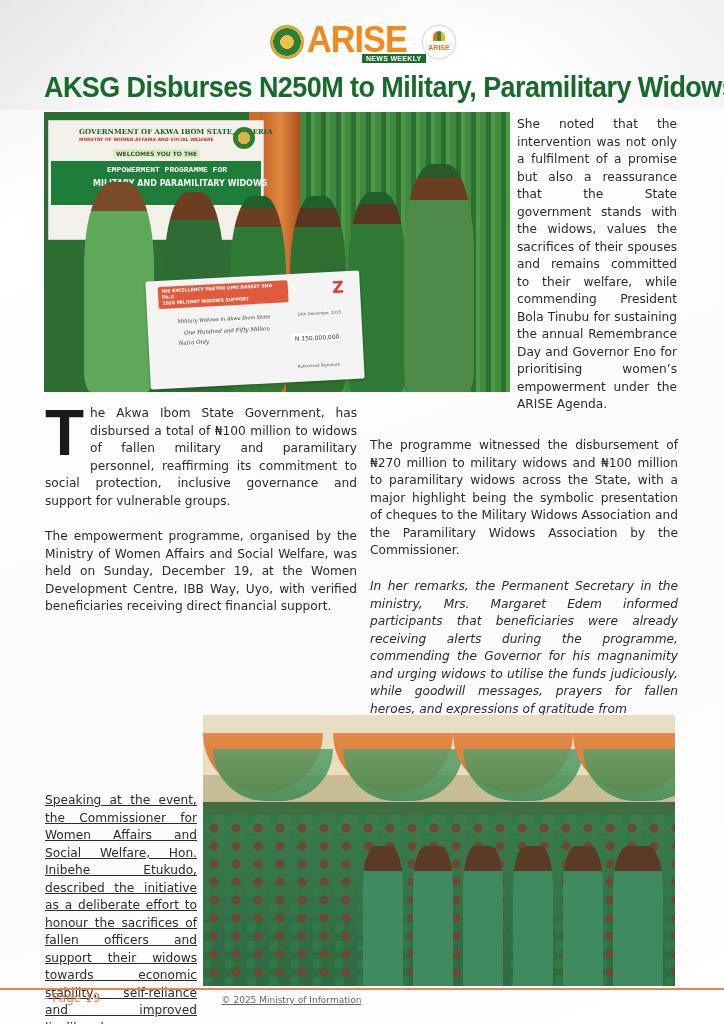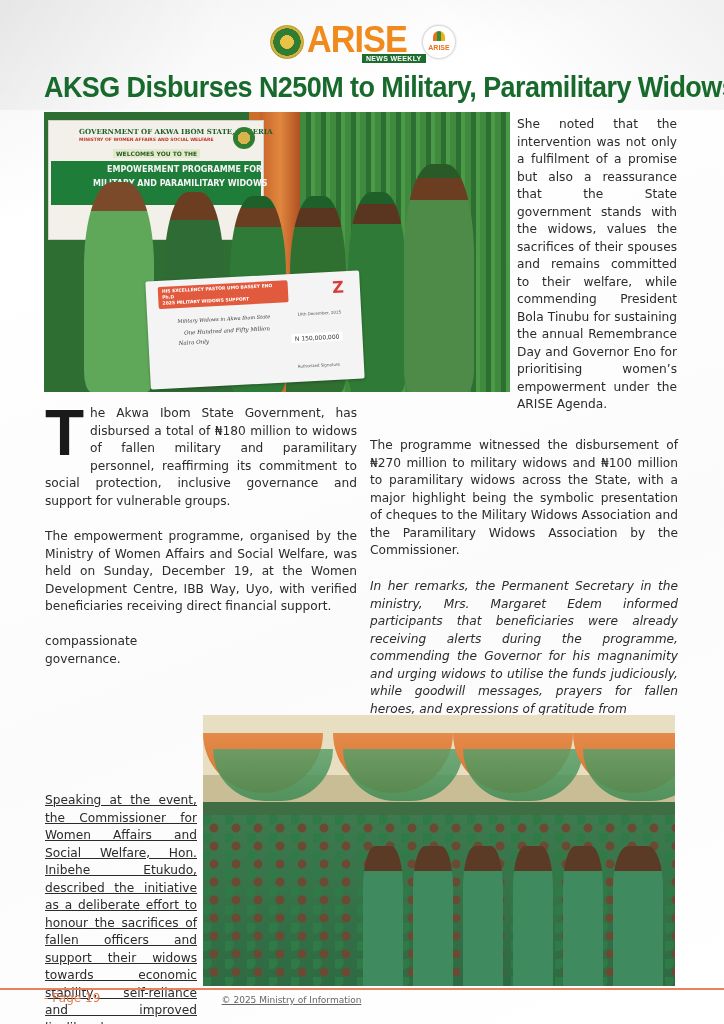--- a/index.html
+++ b/index.html
@@ -41,21 +41,21 @@
   .photo { position:absolute; overflow:hidden; }
   .photo1 { left:44px; top:112px; width:466px; height:280px;
     background:
       linear-gradient(90deg, rgba(0,0,0,0) 0 44%, rgba(220,110,40,0.9) 44% 52%, rgba(46,110,50,0.9) 52% 100%),
       #2e6e32; }
   .banner { position:absolute; left:4px; top:8px; width:214px; height:118px; background:#f3f0ea; border:1px solid #cfcfcf; }
   .banner .line1 { position:absolute; left:30px; top:6px; font-family:"DejaVu Serif", serif; font-size:7px; font-weight:bold; color:#1f5f2a; white-space:nowrap; }
   .banner .line2 { position:absolute; left:30px; top:16px; font-size:4.5px; color:#c0392b; font-weight:bold; white-space:nowrap; }
   .banner .line3 { position:absolute; left:64px; top:28px; font-size:6px; font-weight:bold; color:#1f5f2a; background:#e6e9c9; padding:1px 3px; white-space:nowrap; }
   .banner .green { position:absolute; left:2px; right:2px; top:40px; height:44px; background:#1f7d3a; }
-  .banner .line4 { position:absolute; left:58px; top:44px; font-size:8px; font-weight:bold; color:#f5f5f5; white-space:nowrap; }
+  .banner .line4 { position:absolute; left:58px; top:44px; font-size:8px; font-weight:bold; color:#f5f5f5; white-space:nowrap;font-family:Liberation Mono, monospace; }
   .banner .line5 { position:absolute; left:44px; top:58px; font-size:8px; font-weight:bold; color:#f5f5f5; white-space:nowrap; }
   .banner .seal2 { position:absolute; right:8px; top:6px; width:22px; height:22px; border-radius:50%; background:radial-gradient(circle,#d9b44a 0 40%,#2f7d32 41%); }
   .curtain-orange { position:absolute; left:216px; top:0; width:40px; height:200px; background:linear-gradient(90deg,#c8612a,#e0883e,#b04f22); }
   .curtain-green { position:absolute; left:256px; top:0; width:210px; height:280px;
     background:repeating-linear-gradient(90deg,#3f8a3e 0 6px,#2d6f30 6px 11px,#4a9a48 11px 15px); }
   .person { position:absolute; border-radius:40% 40% 10% 10%; }
   .p1 { left:40px; top:70px; width:70px; height:210px; background:linear-gradient(#7a4a2a 0 14%, #5fa85a 14%); }
   .p2 { left:120px; top:80px; width:60px; height:200px; background:linear-gradient(#6b3e22 0 14%, #2f6b34 14%); }
   .p3 { left:186px; top:84px; width:56px; height:196px; background:linear-gradient(#1f5f2a 0 6%, #6b3e22 6% 16%, #2f7a36 16%); }
   .p4 { left:246px; top:84px; width:56px; height:196px; background:linear-gradient(#1f5f2a 0 6%, #5a3520 6% 16%, #2f6f30 16%); }
@@ -151,29 +151,28 @@
     <div class="sig">Authorized Signature</div>
   </div>
 </div>
 
 <div class="col right-top">
   <p>She noted that the intervention was not only a fulfilment of a promise but also a reassurance that the State government stands with the widows, values the sacrifices of their spouses and remains committed to their welfare, while commending President Bola Tinubu for sustaining the annual Remembrance Day and Governor Eno for prioritising women’s empowerment under the ARISE Agenda.</p>
 </div>
 
 <div class="col left1">
   <span class="dropcap">T</span>
-  <span>he Akwa Ibom State Government, has disbursed a total of ₦180 million to widows of fallen military and paramilitary personnel, reaffirming its commitment to social protection, inclusive governance and support for vulnerable groups.</span>
+  <span>he Akwa Ibom State Government, has disbursed a total of ₦100 million to widows of fallen military and paramilitary personnel, reaffirming its commitment to social protection, inclusive governance and support for vulnerable groups.</span>
 </div>
 
 <div class="col left2">
   <p>The empowerment programme, organised by the Ministry of Women Affairs and Social Welfare, was held on Sunday, December 19, at the Women Development Centre, IBB Way, Uyo, with verified beneficiaries receiving direct financial support.</p>
 </div>
 
 <div class="col left3">
-  <span class="tail">compassionate governance.</span>
 </div>
 
 <div class="col left4">
   <p>Speaking at the event, the Commissioner for Women Affairs and Social Welfare, Hon. Inibehe Etukudo, described the initiative as a deliberate effort to honour the sacrifices of fallen officers and support their widows towards economic stability, self-reliance and improved livelihoods.</p>
 </div>
 
 <div class="col right1">
   <p>The programme witnessed the disbursement of ₦270 million to military widows and ₦100 million to paramilitary widows across the State, with a major highlight being the symbolic presentation of cheques to the Military Widows Association and the Paramilitary Widows Association by the Commissioner.</p>
 </div>
 

